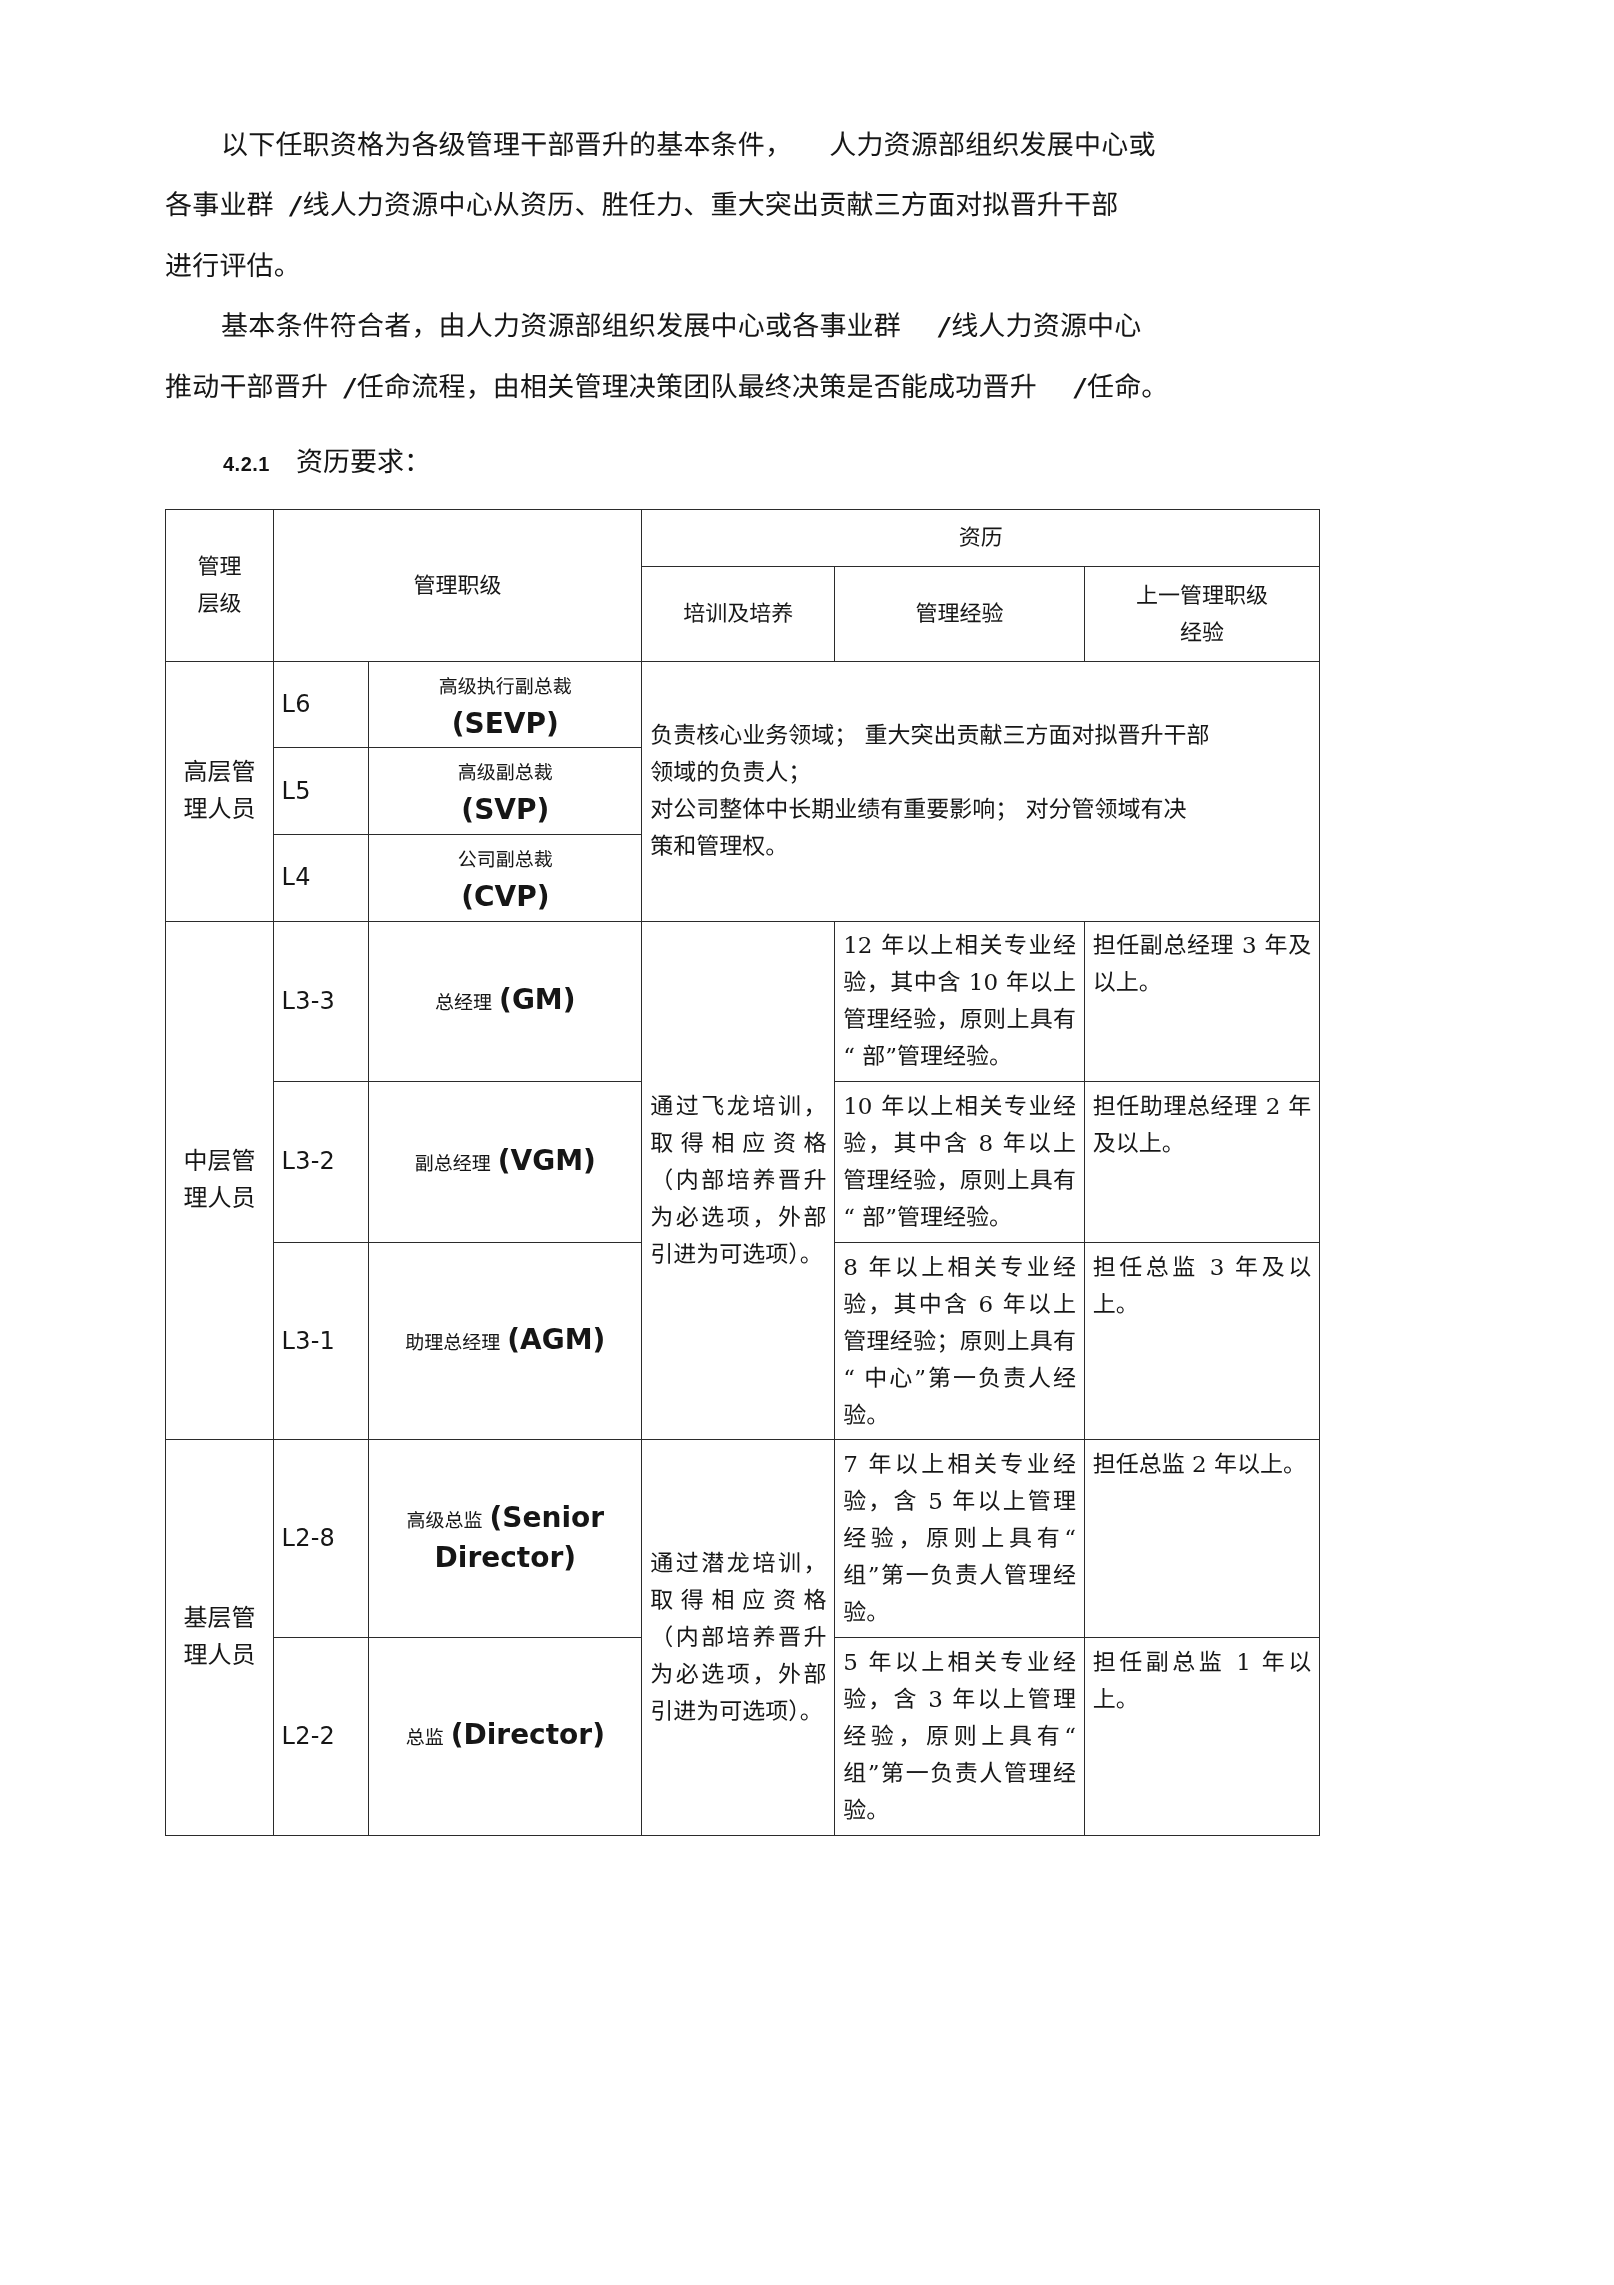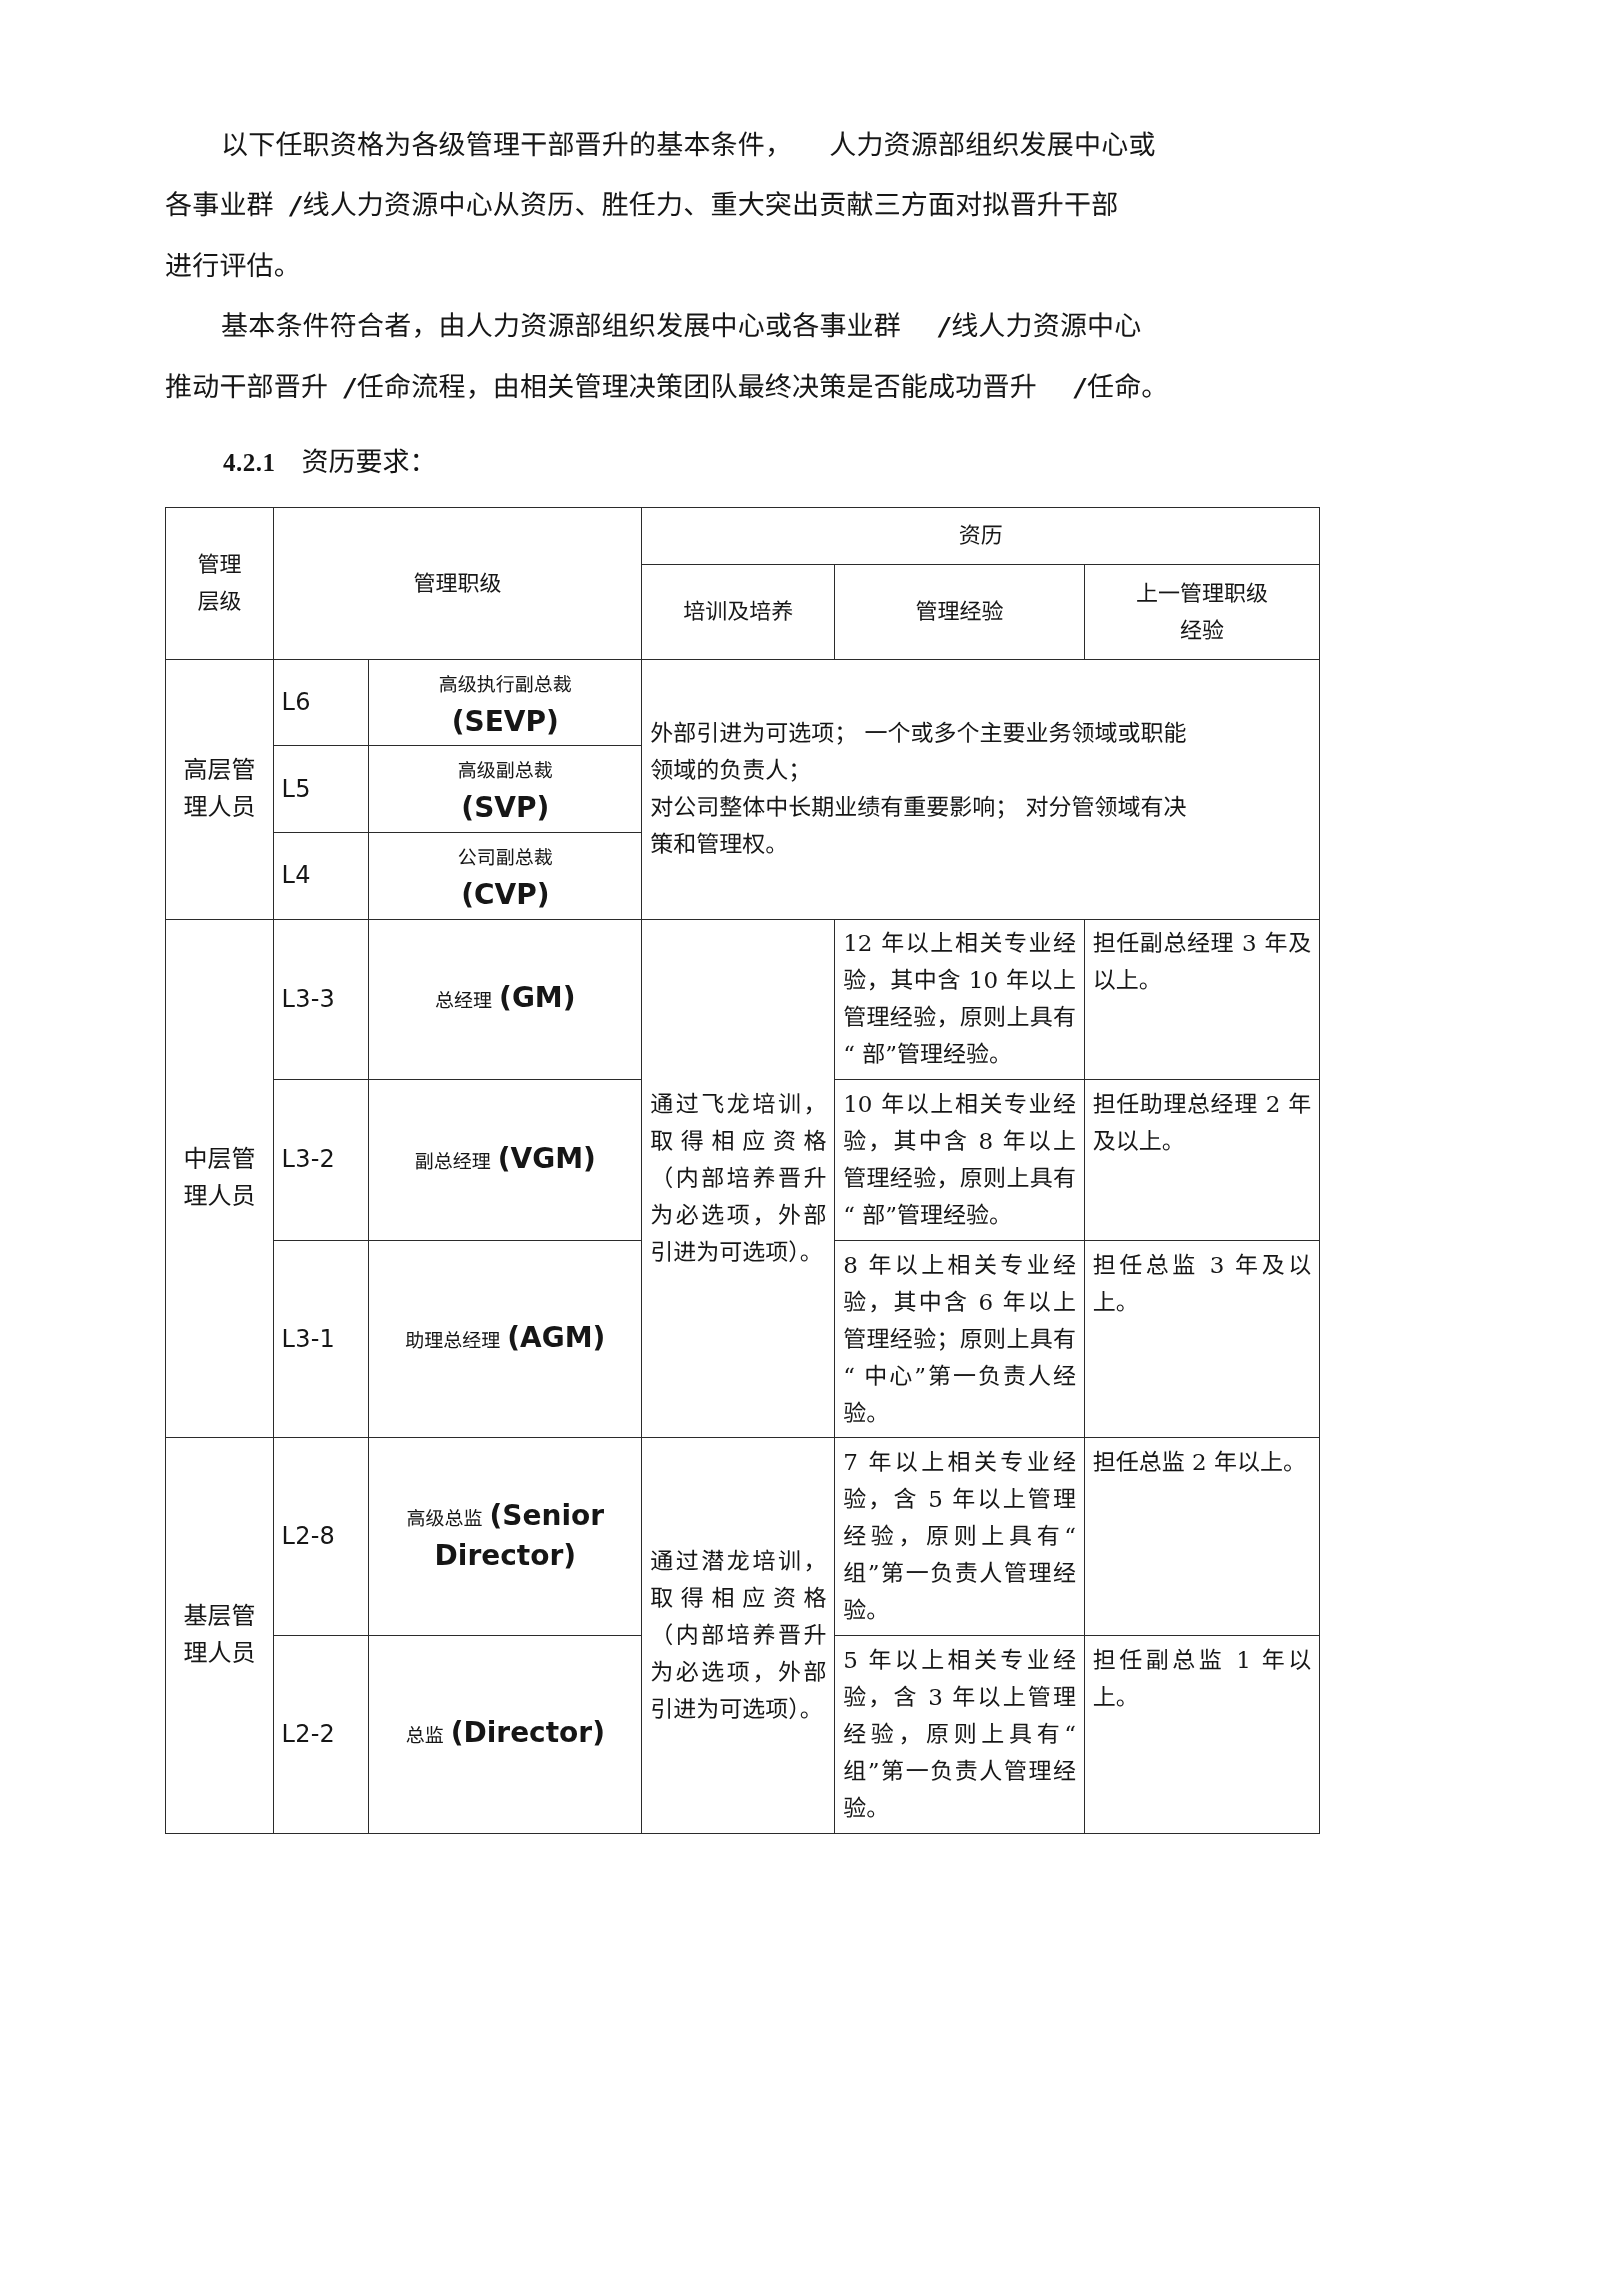--- a/index.html
+++ b/index.html
@@ -53,23 +53,23 @@
   }
 
   .heading {
     margin-top: 21.3px;
     margin-left: 58px;
     font-size: 27px;
     line-height: 45px;
     color: #141414;
   }
   .heading .num {
-    font-family: Liberation Serif, serif;
-    font-weight: bold;
-    font-size: 25px;
+    font-family: Liberation Sans, sans-serif;
+    font-weight: bold;
+    font-size: 20px;
     letter-spacing: 0.5px;
   }
   .heading .htext {
     font-family: Liberation Sans, sans-serif;
     font-size: 27px;
     margin-left: 26px;
   }
 
   table.qual {
     margin-top: 21.3px;
@@ -186,21 +186,21 @@
         <td class="grp-label" rowspan="3">
           <div>高层管</div>
           <div>理人员</div>
         </td>
         <td class="code-txt"><span>L6</span></td>
         <td style="text-align:center">
           <div class="title-cn">高级执行副总裁</div>
           <div class="title-en">(SEVP)</div>
         </td>
         <td class="top-desc" colspan="3" rowspan="3">
-          <span class="nowrapline">外部引进为可选项； 一个或多个主要业务领域或职能</span>
+          <span class="nowrapline">负责核心业务领域； 重大突出贡献三方面对拟晋升干部</span>
           <span class="nowrapline">领域的负责人；</span>
           <span class="nowrapline">对公司整体中长期业绩有重要影响； 对分管领域有决</span>
           <span class="nowrapline">策和管理权。</span>
         </td>
       </tr>
       <tr>
         <td class="code-txt"><span>L5</span></td>
         <td style="text-align:center">
           <div class="title-cn">高级副总裁</div>
           <div class="title-en">(SVP)</div>

